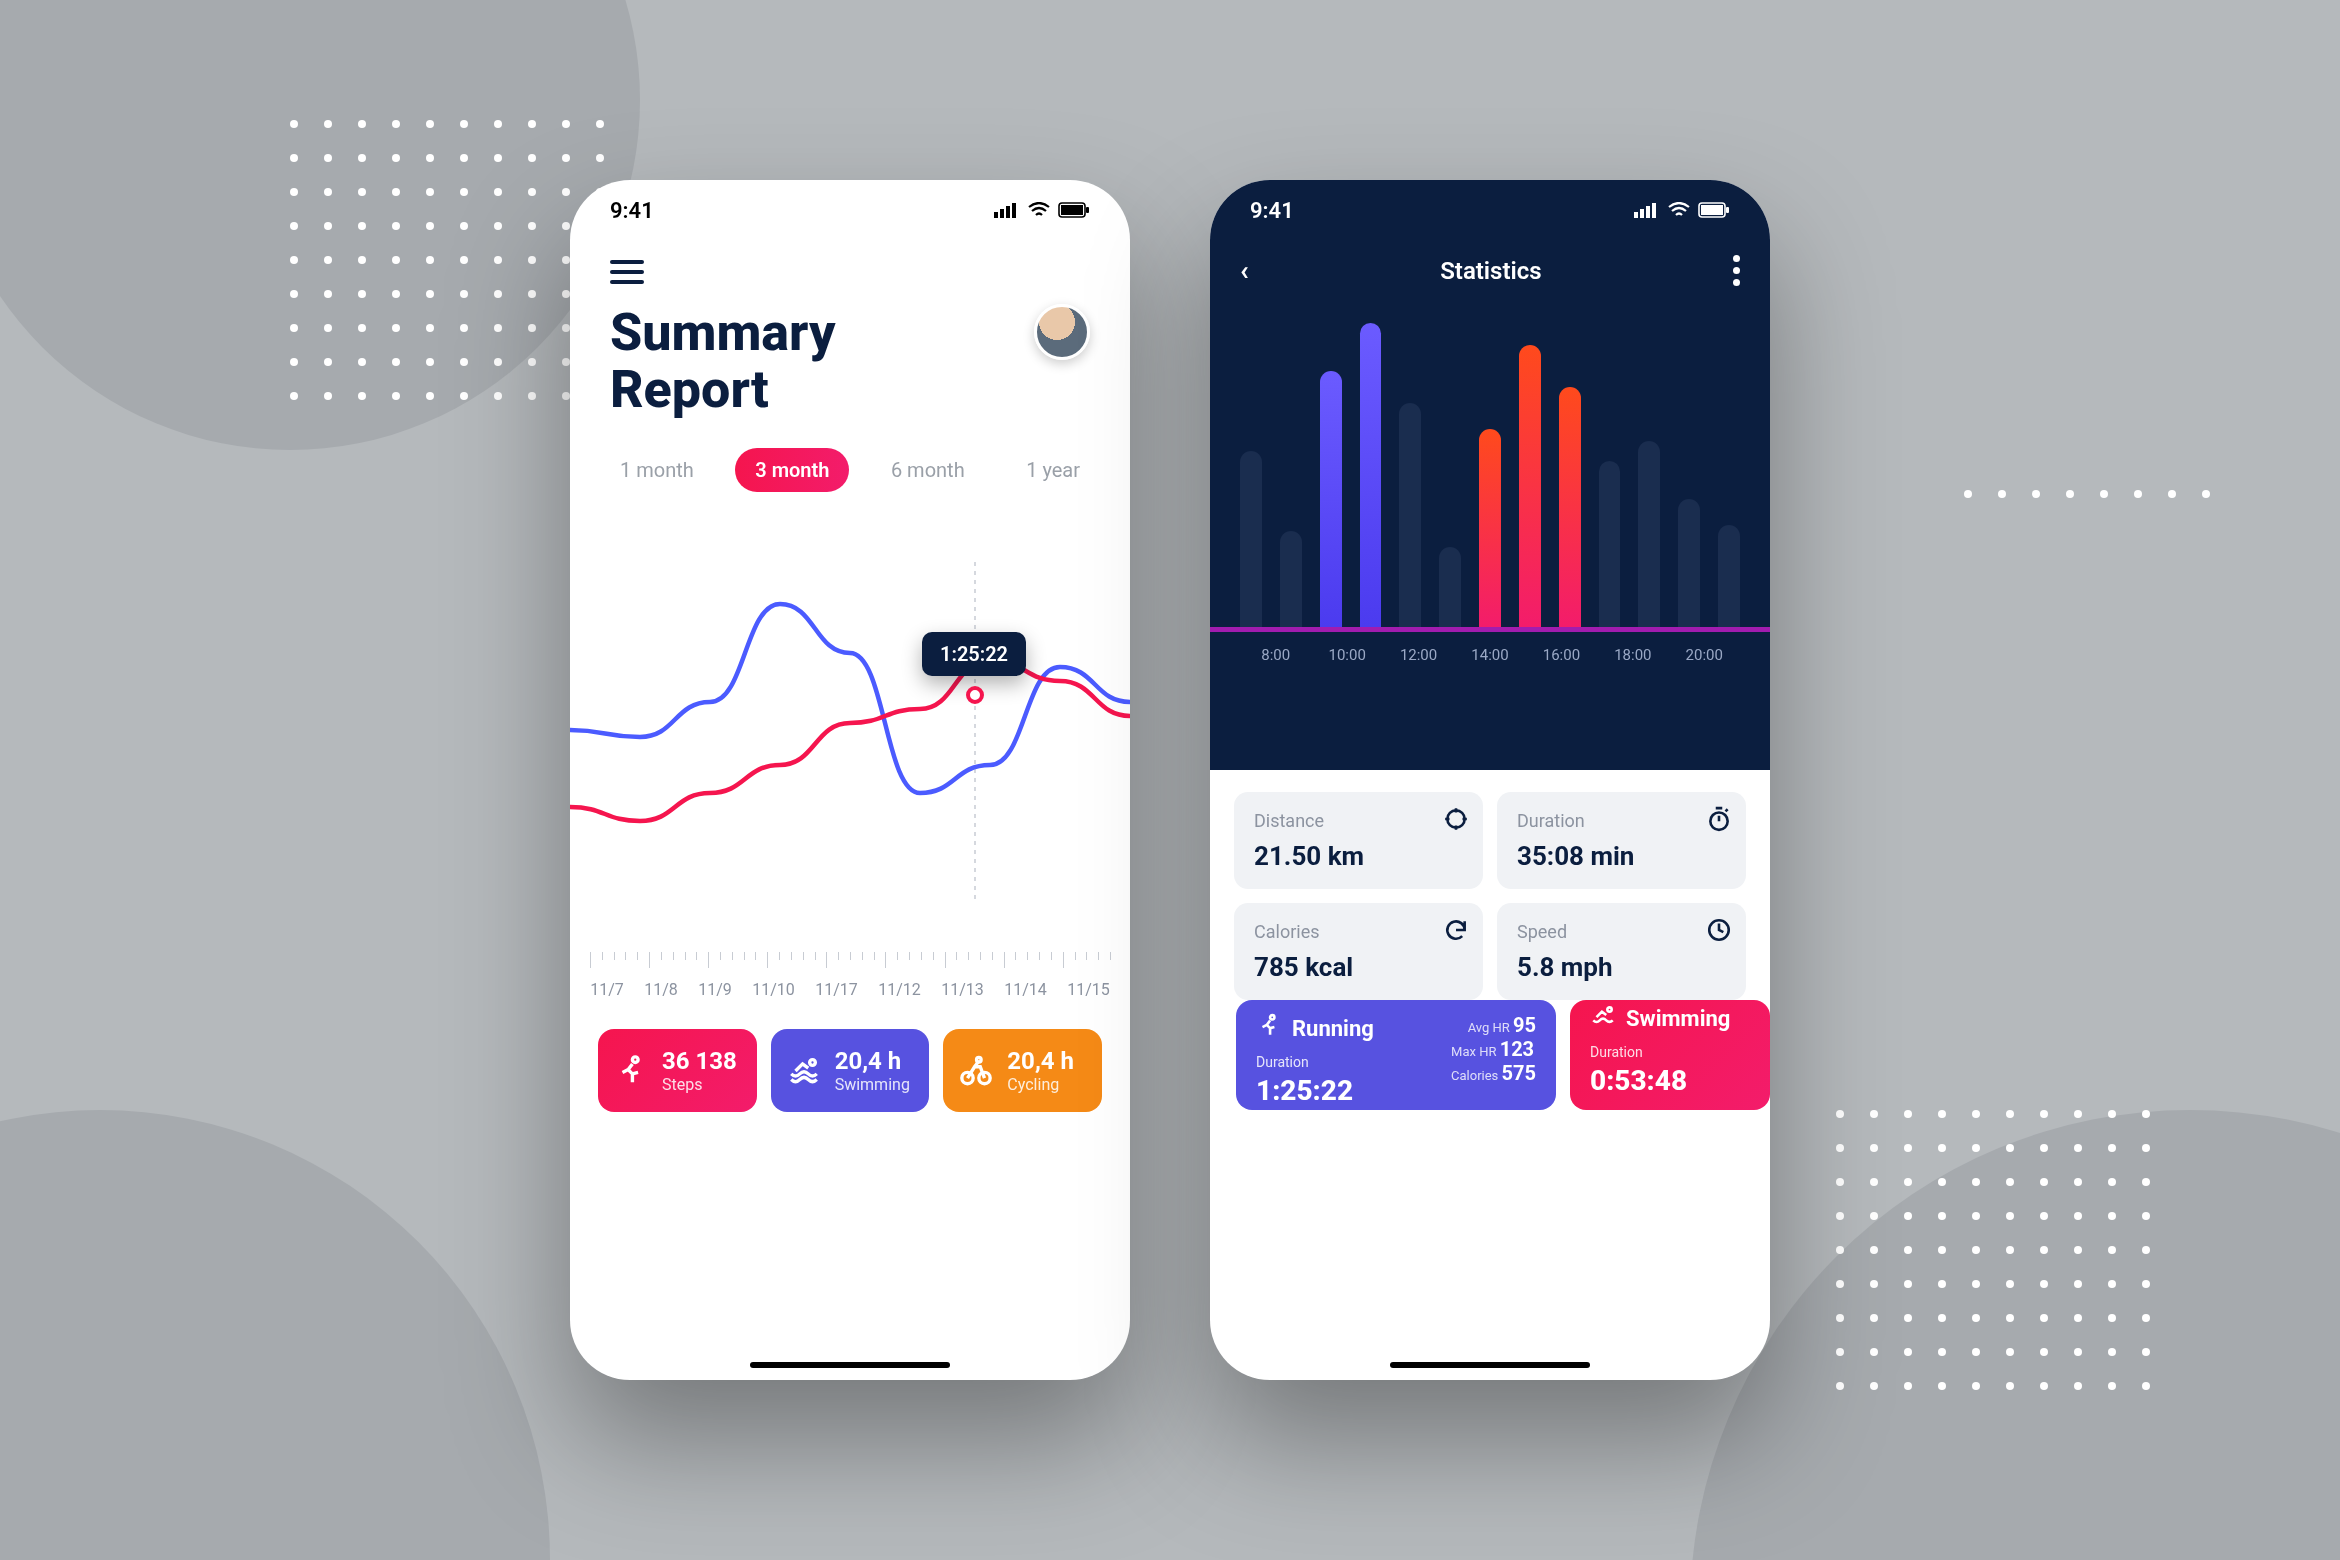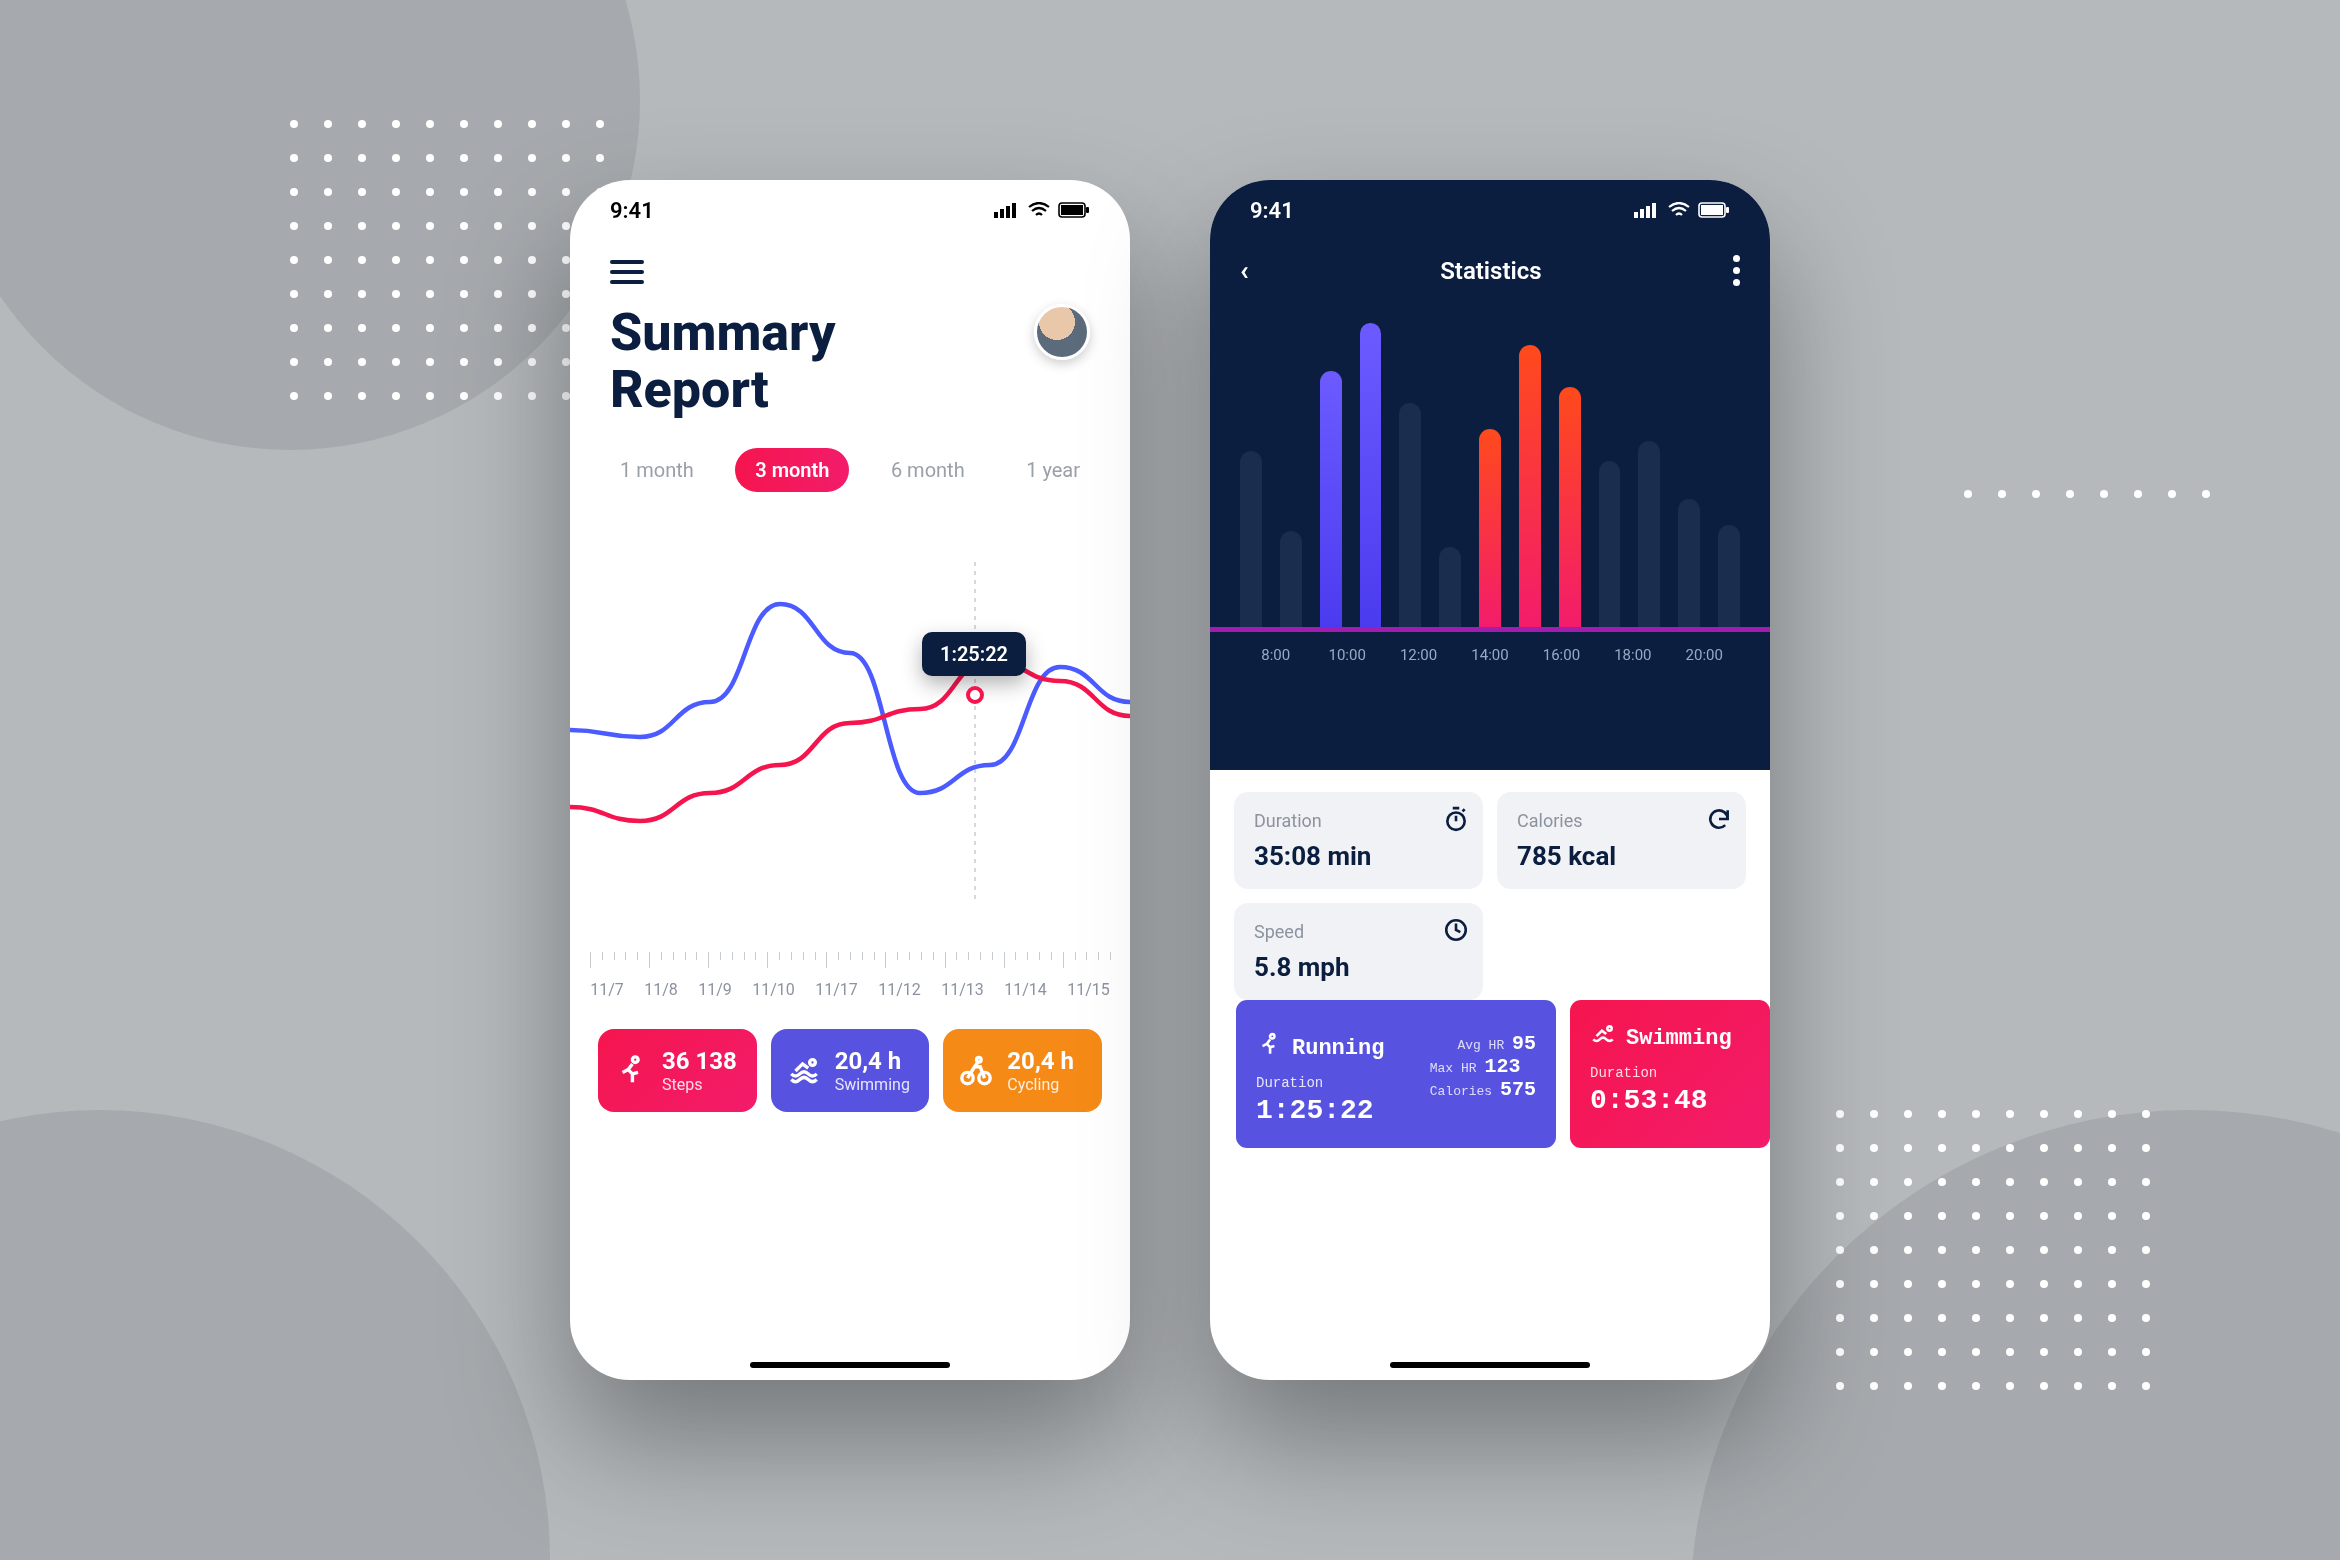--- a/index.html
+++ b/index.html
@@ -113,21 +113,21 @@
   .mcard { background:#F0F2F5; border-radius:14px; padding:18px 20px; position:relative;}
   .mcard .lbl{ font-size:18px; color:#8C93A0; margin-bottom:10px;}
   .mcard .val{ font-size:26px; font-weight:700; color:#0B1E3F;}
   .mcard .micon{position:absolute; top:14px; right:14px; width:26px; height:26px;}
 
   .section-head{display:flex;justify-content:space-between;align-items:center;padding:28px 26px 14px;}
   .section-head .h{font-size:20px;font-weight:800;color:#0B1E3F;letter-spacing:0.5px;}
   .section-head .link{font-size:18px;color:#F31C6B;font-weight:600;}
 
   .act-row { display:flex; gap:14px; padding:0 26px; }
-  .acard { border-radius:11px; padding:22px 20px; color:#fff;font-family:Liberation Mono, monospace; }
+  .acard { border-radius:16px; padding:3px 20px; color:#fff; }
   .acard.purple{background:#5752E0; flex: 0 0 320px;}
   .acard.pink{background:linear-gradient(135deg,#F5154E,#F31C6B); flex: 0 0 200px;}
   .acard .hd{display:flex;align-items:center;gap:10px;font-size:22px;font-weight:700;}
   .acard .sub{font-size:14px;opacity:0.85;margin-top:10px;}
   .acard .bigv{font-size:28px;font-weight:800;margin-top:4px;}
   .acard.purple .grid2{display:grid;grid-template-columns:1fr auto;gap:4px 20px;margin-top:10px;}
   .acard.purple .kv-lbl{font-size:13px;opacity:0.8;}
   .acard.purple .kv-val{font-size:20px;font-weight:700;}
 
   svg.ico path, svg.ico circle, svg.ico rect { stroke: currentColor; fill:none; stroke-width:2.4; }
@@ -543,20 +543,28 @@
             <span class="xt">16:00</span>
             <span class="xt">18:00</span>
             <span class="xt">20:00</span>
           </div>
       </div>
     </div>
 
     <div class="metric-grid">
         <div class="mcard">
           <div class="micon"><svg class="ico" viewBox="0 0 24 24" width="26" height="26" style="color:#0B1E3F">
+              <circle cx="12" cy="12" r="8"></circle>
+              <path d="M12 2v4M12 18v4M2 12h4M18 12h4"></path>
+            </svg></div>
+      <div class="lbl">Distance</div>
+      <div class="val">21.50 km</div>
+        </div>
+        <div class="mcard">
+          <div class="micon"><svg class="ico" viewBox="0 0 24 24" width="26" height="26" style="color:#0B1E3F">
               <circle cx="12" cy="14" r="8"></circle>
               <path d="M12 14V9M9 2h6M18 5l2-2"></path>
             </svg></div>
       <div class="lbl">Duration</div>
       <div class="val">35:08 min</div>
         </div>
         <div class="mcard">
           <div class="micon"><svg class="ico" viewBox="0 0 24 24" width="26" height="26" style="color:#0B1E3F">
               <path d="M20 12a8 8 0 10-2.3 5.7M20 4v8h-8"></path>
             </svg></div>

